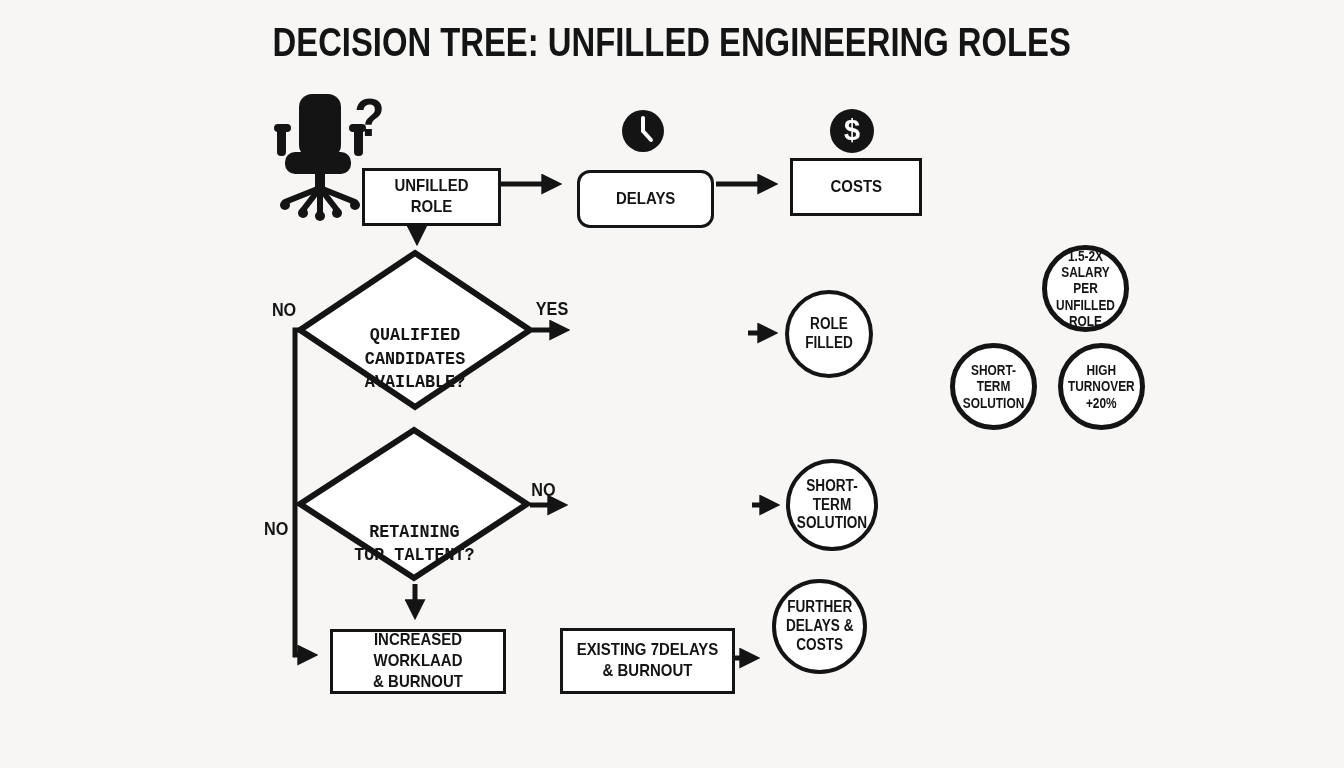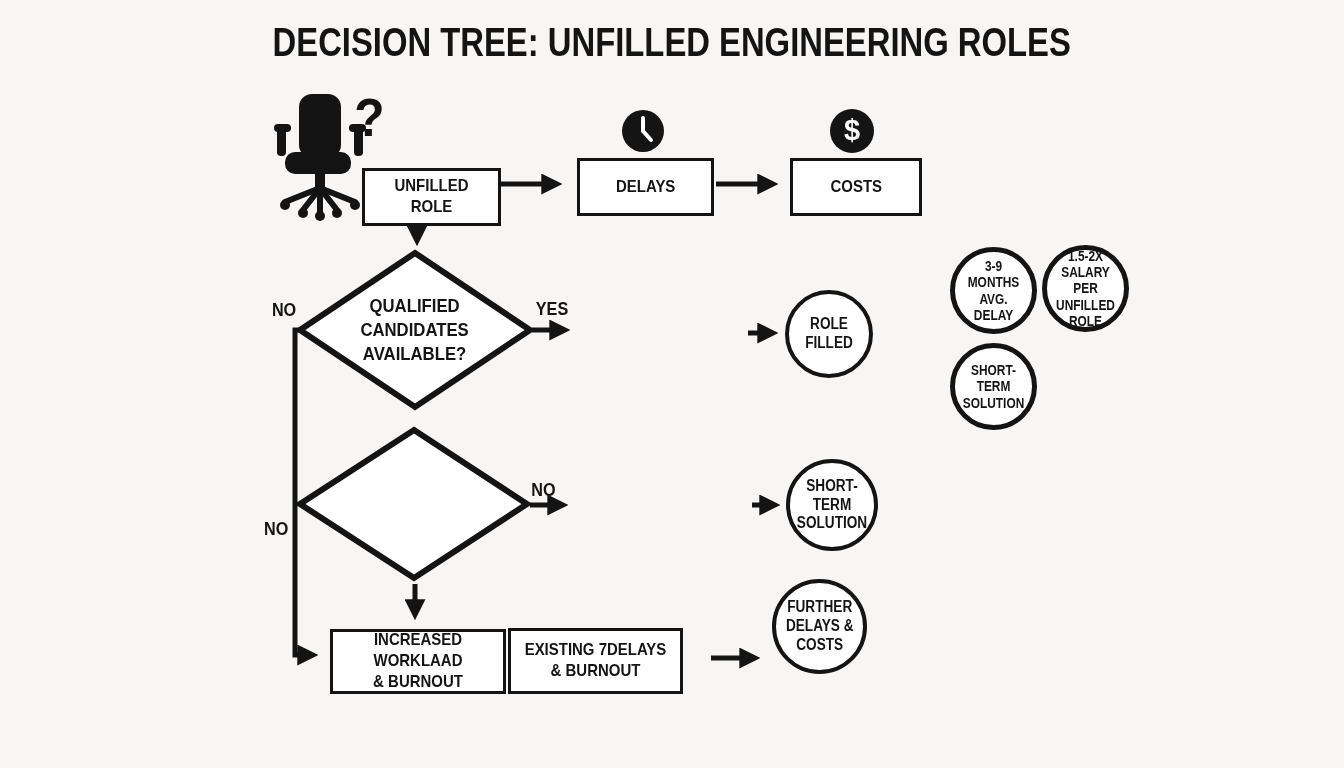--- a/index.html
+++ b/index.html
@@ -52,22 +52,23 @@
     border:4px solid var(--ink);
     border-radius:50%;
     display:flex;align-items:center;justify-content:center;
     text-align:center;
     box-sizing:border-box;
   }
   .circle .lbl{font-size:16px;transform:scaleX(0.85);line-height:1.18;}
   .stat .lbl{font-size:14px;line-height:1.15;}
   .diamond-text{
     position:absolute;
-    display:flex;align-items:center;justify-content:center;
-    text-align:center;
+    display:flex;align-items:flex-end;justify-content:center;
+    text-align:center;
+    font-family:Liberation Mono, monospace;
   }
   .diamond-text .lbl{font-size:19px;line-height:1.25;}
   .edge-lbl{
     position:absolute;
     font-weight:bold;font-size:18px;
     transform:scaleX(0.9);
   }
   .icon-bubble{
     position:absolute;
     background:var(--ink);
@@ -149,21 +150,21 @@
     <span class="lbl">UNFILLED ROLE</span>
   </div>
 
   <svg class="icon-bubble" style="left:621px;top:109px;background:transparent;" width="44" height="44" viewBox="0 0 44 44">
     <circle cx="22" cy="22" r="21" fill="#141414"></circle>
     <g stroke="#ffffff" stroke-width="4" stroke-linecap="round" fill="none">
       <line x1="22" y1="22" x2="22" y2="9"></line>
       <line x1="22" y1="22" x2="30" y2="31"></line>
     </g>
   </svg>
-  <div class="box" style="left:577px;top:158px;width:131px;height:52px;">
+  <div class="box" style="left:577px;top:170px;width:131px;height:52px;border-radius:13px;">
     <span class="lbl">DELAYS</span>
   </div>
 
   <div class="icon-bubble" style="left:830px;top:109px;width:44px;height:44px;">
     <span class="dollar-glyph">$</span>
   </div>
   <div class="box" style="left:790px;top:158px;width:126px;height:52px;">
     <span class="lbl">COSTS</span>
   </div>
 
@@ -173,48 +174,53 @@
 AVAILABLE?</span>
   </div>
   <div class="edge-lbl" style="left:262px;top:300px;width:36px;text-align:right;">NO</div>
   <div class="edge-lbl" style="left:534px;top:299px;">YES</div>
 
   <div class="circle" style="left:785px;top:290px;width:88px;height:88px;">
     <span class="lbl">ROLE
 FILLED</span>
   </div>
 
-  <div class="circle stat" style="left:950px;top:247px;width:87px;height:87px;border-width:5px;">
-    <span class="lbl">3-9 MONTHS
-AVG. DELAY</span>
-  </div>
   <div class="circle stat" style="left:1042px;top:245px;width:87px;height:87px;border-width:5px;">
     <span class="lbl">1.5-2X
 SALARY PER
 UNFILLED
 ROLE</span>
   </div>
   <div class="circle stat" style="left:950px;top:343px;width:87px;height:87px;border-width:5px;">
     <span class="lbl">SHORT-TERM
 SOLUTION</span>
   </div>
-
+  <div class="circle stat" style="left:1058px;top:343px;width:87px;height:87px;border-width:5px;">
+    <span class="lbl">HIGH
+TURNOVER
++20%</span>
+  </div>
+
+  <div class="diamond-text" style="left:314px;top:440px;width:200px;height:128px;">
+    <span class="lbl">RETAINING
+TOP TALTENT?</span>
+  </div>
   <div class="edge-lbl" style="left:530px;top:480px;">NO</div>
   <div class="edge-lbl" style="left:256px;top:519px;width:34px;text-align:right;">NO</div>
 
   <div class="circle" style="left:786px;top:459px;width:92px;height:92px;">
     <span class="lbl">SHORT-TERM
 SOLUTION</span>
   </div>
 
   <div class="box" style="left:330px;top:629px;width:170px;height:59px;">
     <span class="lbl">INCREASED WORKLAAD
 &amp; BURNOUT</span>
   </div>
-  <div class="box" style="left:508px;top:628px;width:169px;height:60px;">
+  <div class="box" style="left:560px;top:628px;width:169px;height:60px;">
     <span class="lbl">EXISTING 7DELAYS
 &amp; BURNOUT</span>
   </div>
   <div class="circle" style="left:772px;top:579px;width:95px;height:95px;">
     <span class="lbl">FURTHER
 DELAYS &amp;
 COSTS</span>
   </div>
 
 </div>

